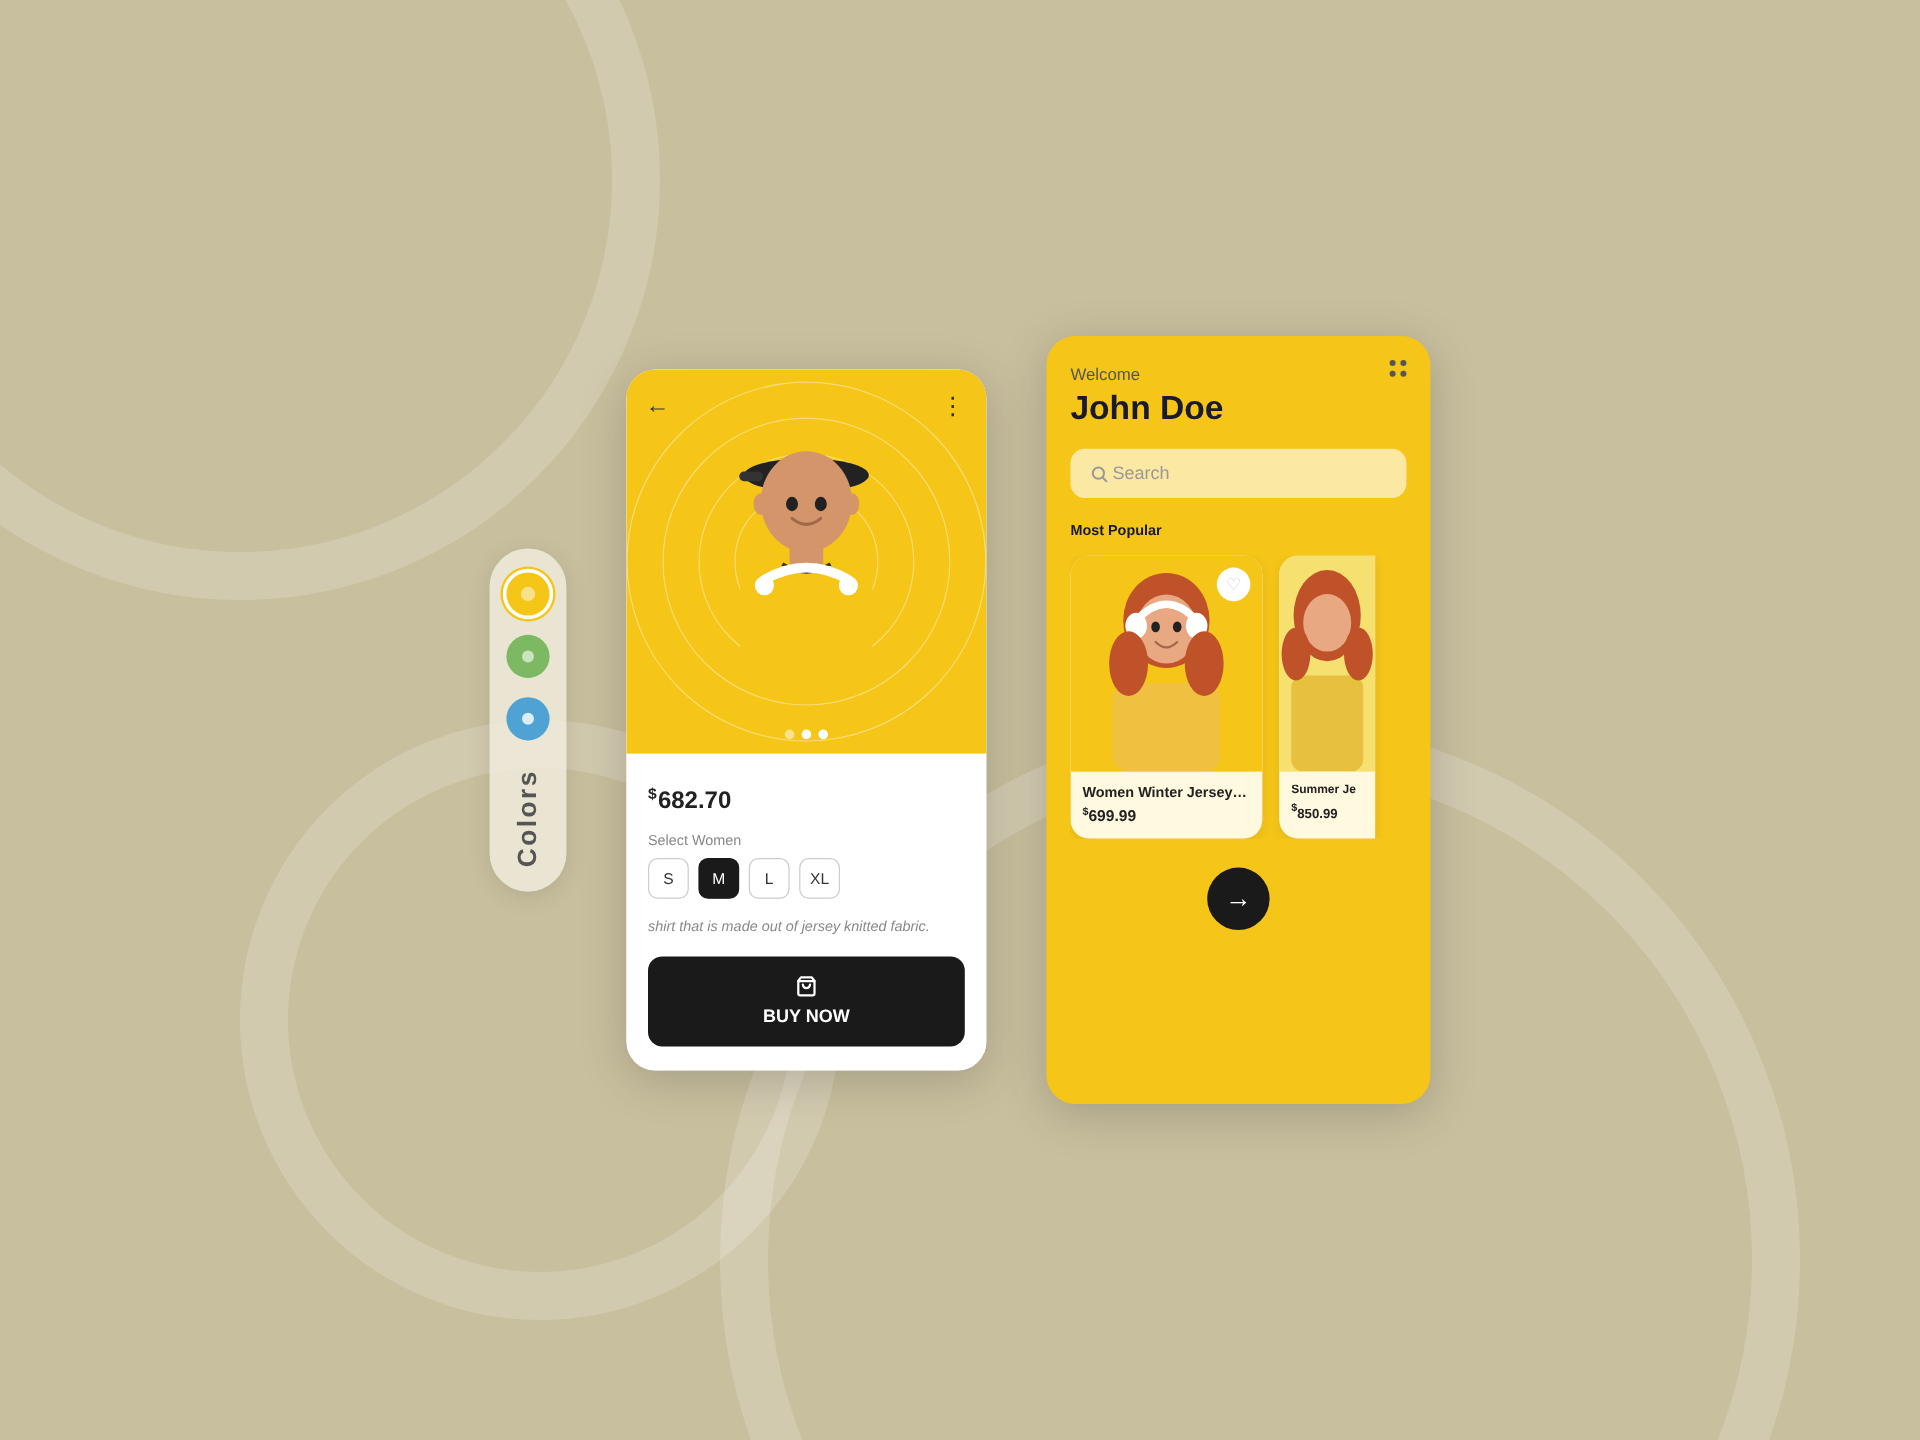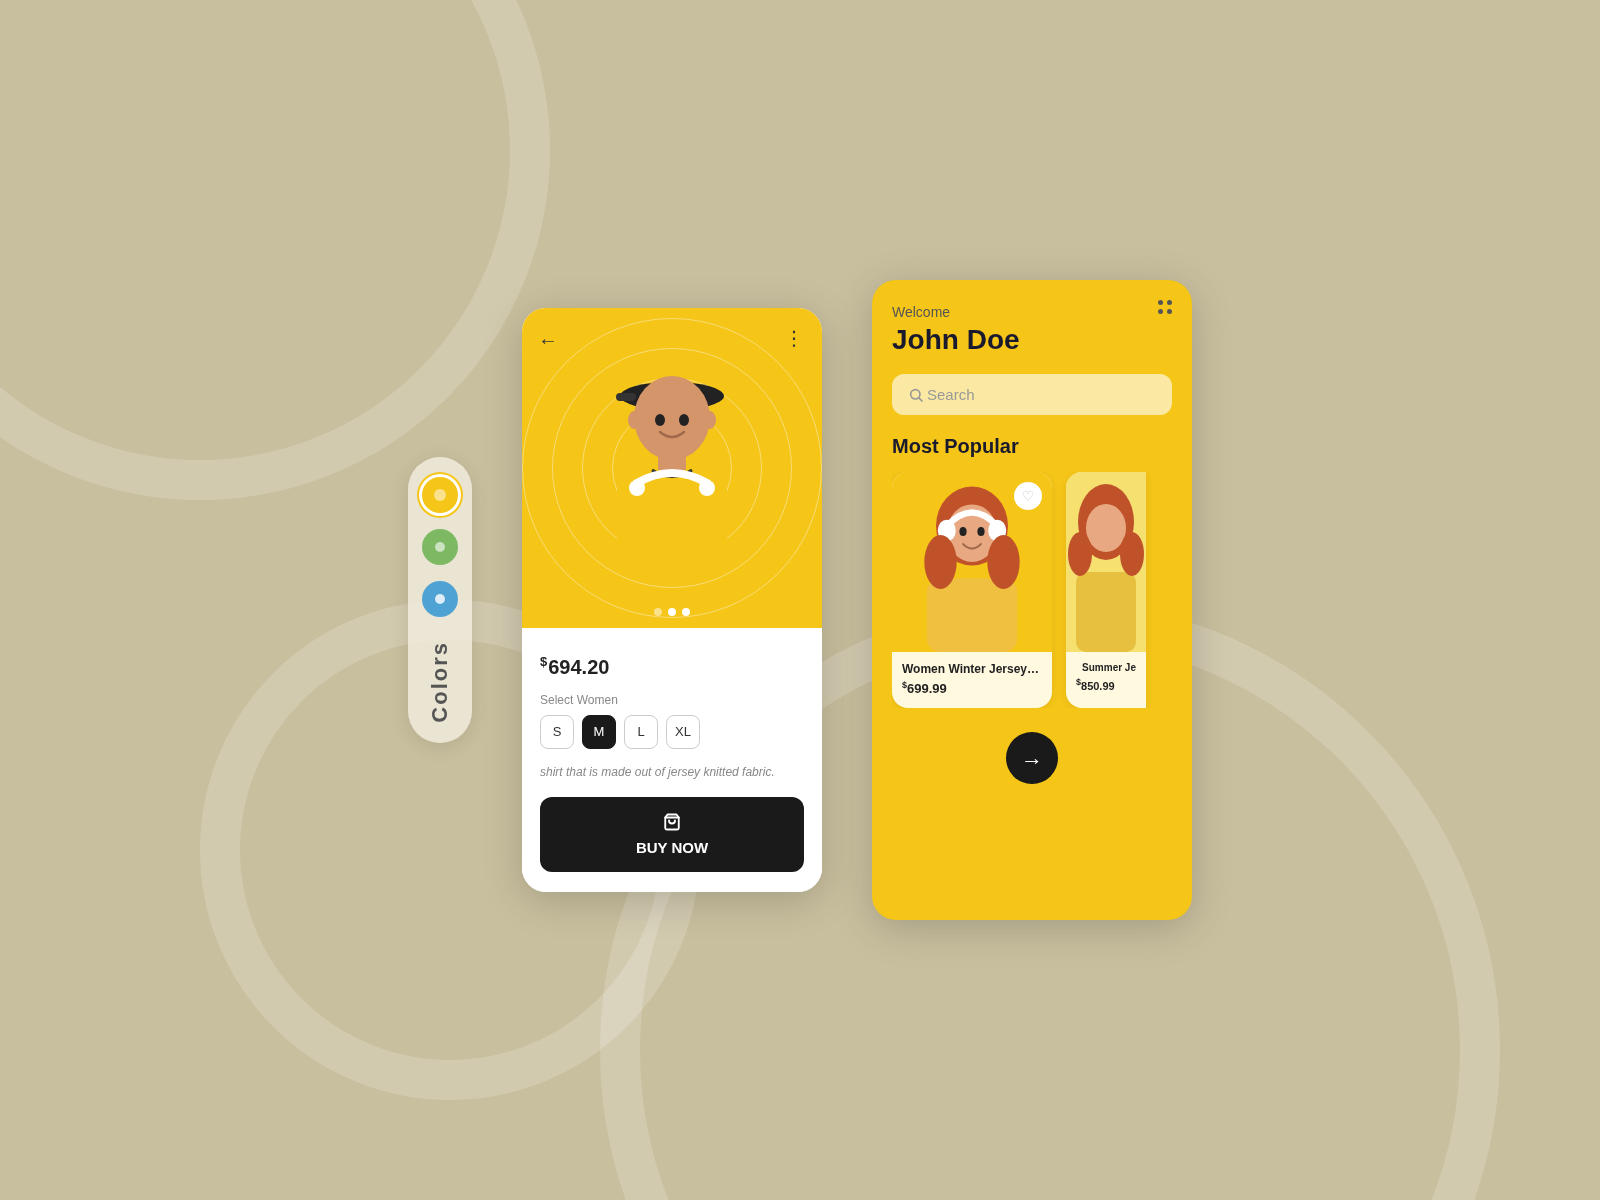--- a/index.html
+++ b/index.html
@@ -300,21 +300,21 @@
     }
     .search-icon-svg {
       width: 16px; height: 16px;
       color: #888;
     }
     .search-placeholder {
       font-size: 15px;
       color: #999;
     }
     .section-title {
-      font-size: 20px;
+      font-size: 12px;
       font-weight: 700;
       color: #1a1a2e;
       margin-bottom: 14px;
     }
     .products-row {
       display: flex;
       gap: 14px;
       overflow: hidden;
     }
     .product-mini-card {
@@ -461,21 +461,21 @@
 
       <div class="slide-dots">
         <div class="slide-dot"></div>
         <div class="slide-dot active"></div>
         <div class="slide-dot active"></div>
       </div>
     </div>
 
     <div class="product-card-bottom">
       <div class="product-price">
-        <sup>$</sup><span>694.20</span>
+        <sup>$</sup><span>682.70</span>
       </div>
       <div class="size-label">Select Women</div>
       <div class="size-options">
         <button class="size-btn">S</button>
         <button class="size-btn selected">M</button>
         <button class="size-btn">L</button>
         <button class="size-btn">XL</button>
       </div>
       <div class="product-desc">shirt that is made out of jersey knitted fabric.</div>
       <button class="buy-btn">
@@ -553,21 +553,21 @@
           <svg viewBox="0 0 80 180" width="80" height="180">
             <rect width="80" height="180" fill="#f5e070"></rect>
             <ellipse cx="40" cy="50" rx="28" ry="38" fill="#c0522a"></ellipse>
             <ellipse cx="40" cy="56" rx="20" ry="24" fill="#e8a882"></ellipse>
             <rect x="10" y="100" width="60" height="80" rx="10" fill="#e8c040"></rect>
             <ellipse cx="14" cy="82" rx="12" ry="22" fill="#c0522a"></ellipse>
             <ellipse cx="66" cy="82" rx="12" ry="22" fill="#c0522a"></ellipse>
           </svg>
         </div>
         <div class="mini-card-info">
-          <div class="mini-card-title" style="font-size:10px;text-align:right;">Summer Je</div>
+          <div class="mini-card-title" style="font-size:10px;">Summer Je</div>
           <div class="mini-card-price">
             <sup>$</sup><span style="font-size:11px;">850.99</span>
           </div>
         </div>
       </div>
     </div>
 
     <button class="next-btn">→</button>
   </div>
 

